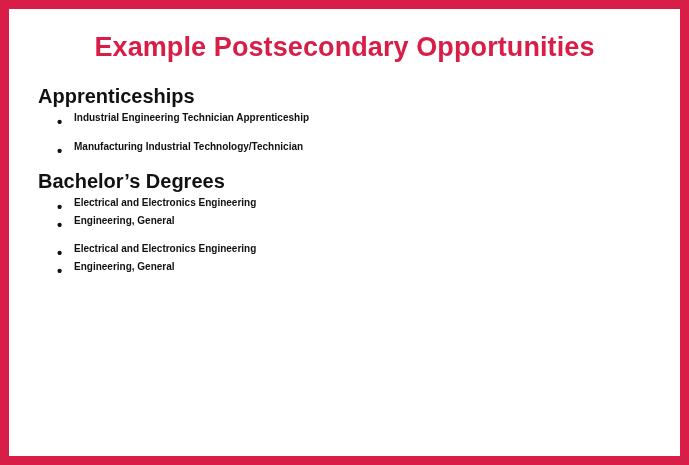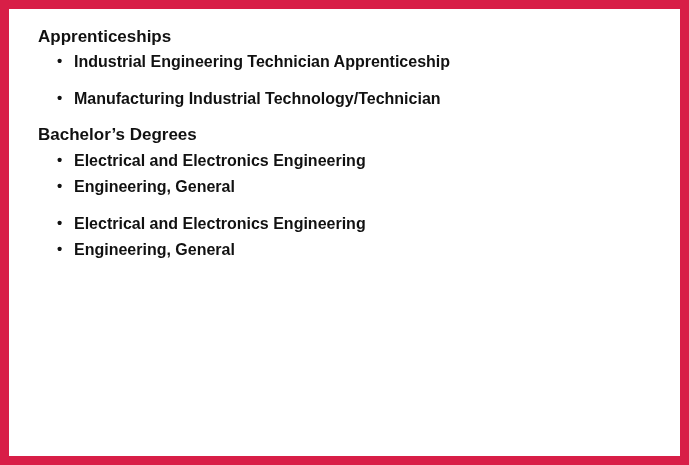--- a/index.html
+++ b/index.html
@@ -35,34 +35,34 @@
     font-size: 27px;
     font-weight: bold;
     letter-spacing: 0.1px;
     margin: 6px 0 20px 0;
     line-height: 1.15;
   }
   .section {
     margin-bottom: 14px;
   }
   .section-heading {
-    font-size: 17px;
+    font-size: 20px;
     font-weight: bold;
     color: #111111;
     margin: 0 0 2px 6px;
     line-height: 1.3;
   }
   ul.items {
     list-style: none;
     margin: 0;
     padding: 0;
   }
   ul.items li {
     position: relative;
-    font-size: 16px;
+    font-size: 10px;
     font-weight: bold;
     color: #111111;
     margin: 0 0 3px 0;
     padding-left: 42px;
     line-height: 1.45;
   }
   ul.items li::before {
     content: "\2022";
     position: absolute;
     left: 25px;
@@ -71,20 +71,21 @@
     line-height: 1.45;
     color: #111111;
   }
 </style>
 </head>
 <body>
 
 <div class="card">
   <div class="inner">
 
+    <div class="title">Example Postsecondary Opportunities</div>
 
     <div class="section">
       <div class="section-heading">Apprenticeships</div>
       <ul class="items">
         <li>Industrial Engineering Technician Apprenticeship</li>
       </ul>
     </div>
 
     <div class="section">
       <ul class="items">

